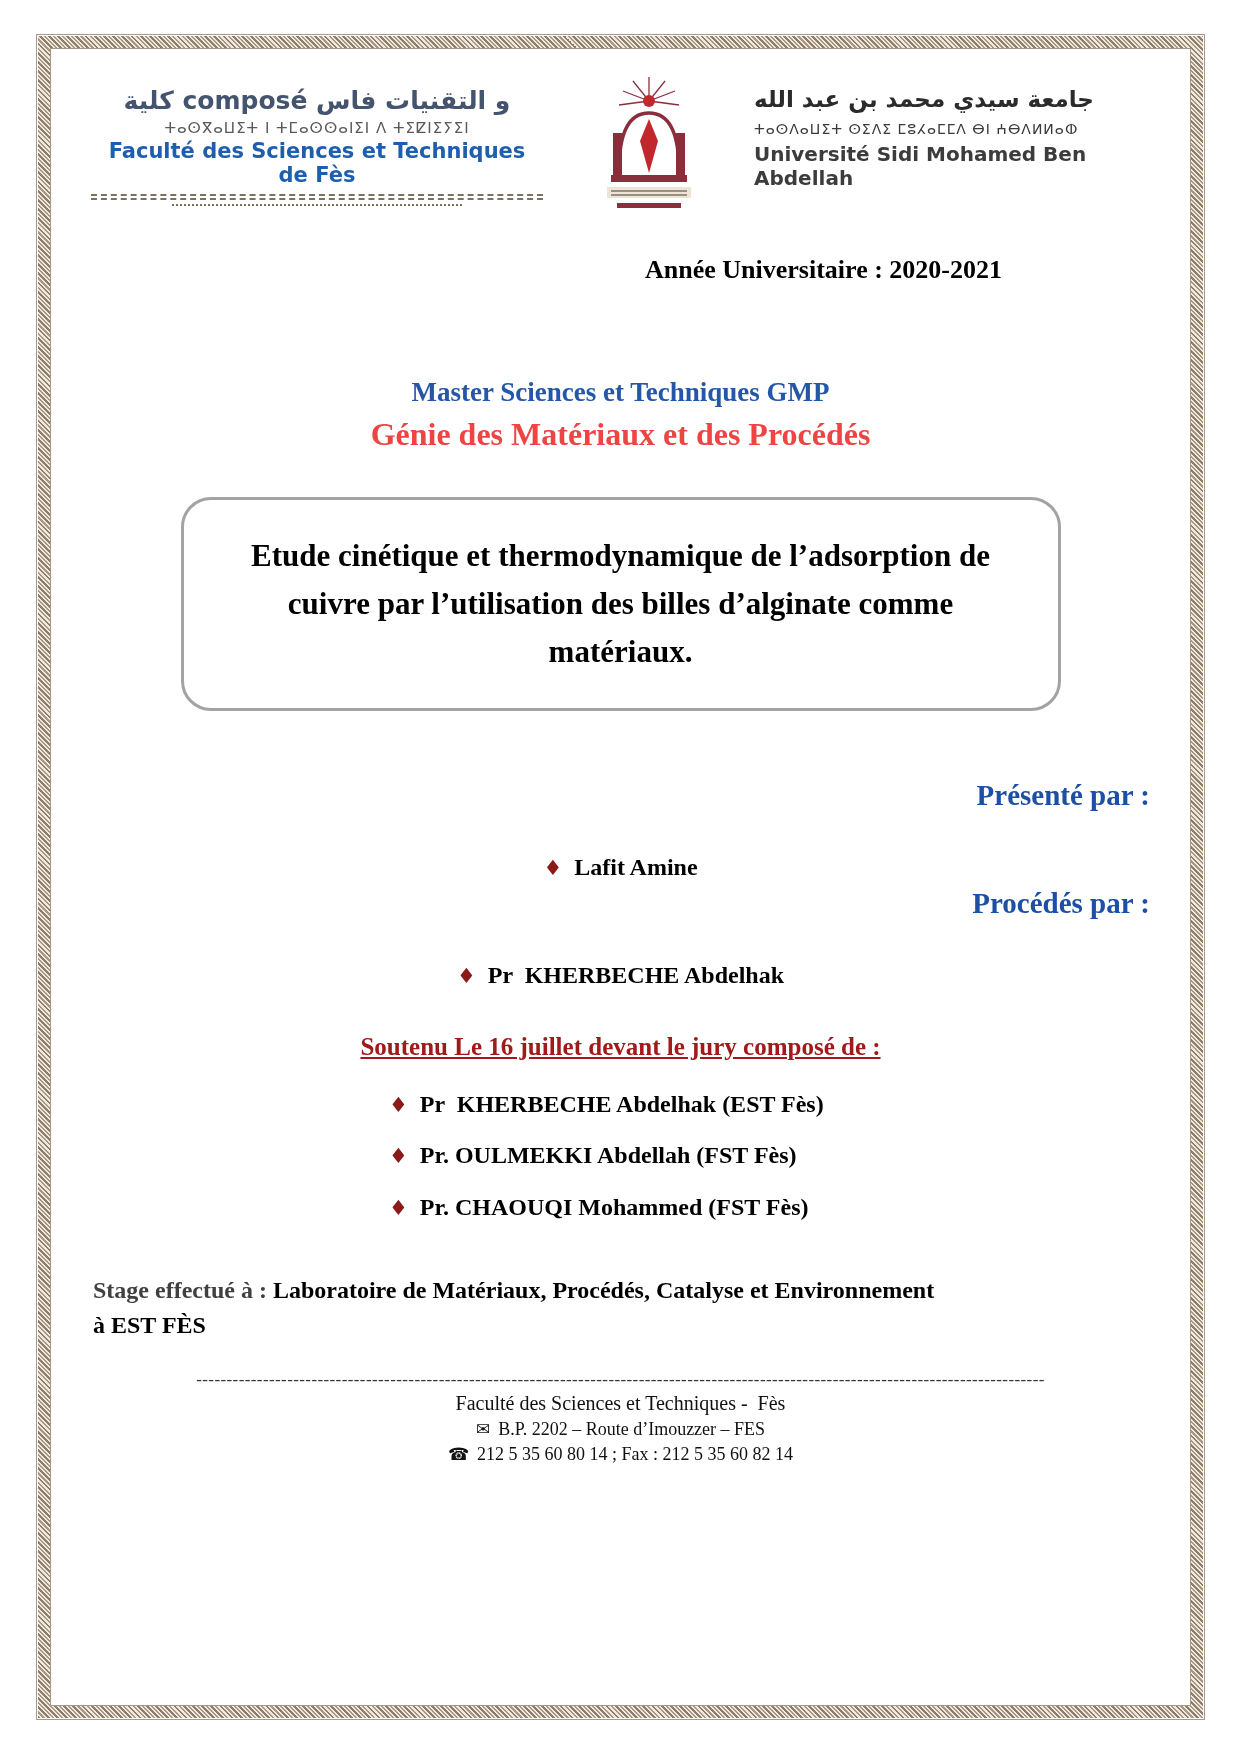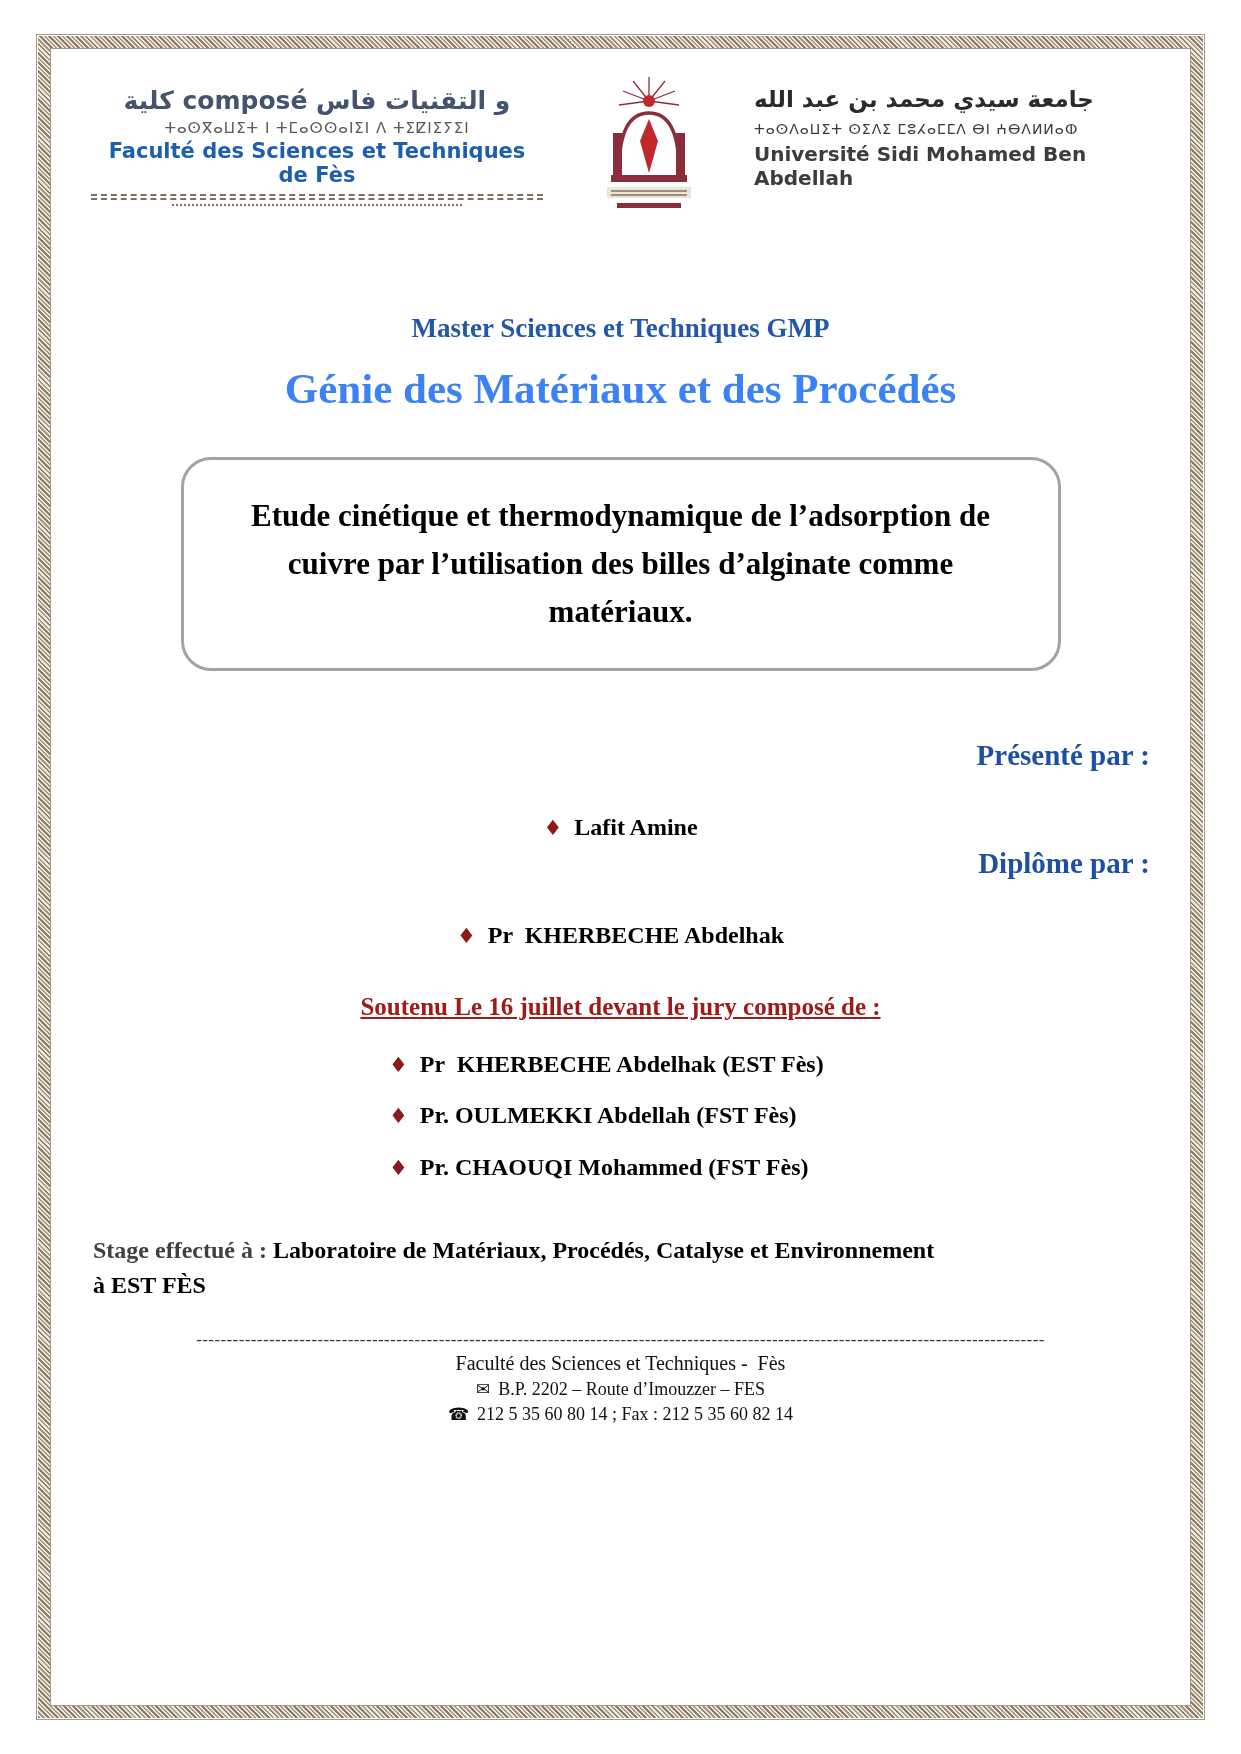--- a/index.html
+++ b/index.html
@@ -39,21 +39,21 @@
   .h-center { width: 110px; text-align: center; }
   .h-right { width: 396px; padding-top: 14px; }
   .h-right .arabic { font-family: "DejaVu Sans", sans-serif; font-size: 23px; font-weight: bold; color: #2b2b2b; line-height: 1.3; }
   .h-right .tifinagh { font-family: "DejaVu Sans", sans-serif; font-size: 14px; color: #3a3a3a; letter-spacing: 1px; margin-top: 6px; }
   .h-right .french { font-family: "DejaVu Sans", sans-serif; font-size: 20px; font-weight: bold; color: #3c3c3c; margin-top: 5px; }
 
   
   .annee { margin-top: 34px; text-align: right; padding-right: 148px; font-size: 26px; font-weight: bold; color: #000; }
   .program { margin-top: 92px; text-align: center; }
   .program .l1 { font-size: 27px; font-weight: bold; color: #2457a8; }
-  .program .l2 { font-size: 43px; font-weight: bold; color: #3b82f6; margin-top: 20px; }
+  .program .l2 { font-size: 32px; font-weight: bold; color: #ef4444; margin-top: 8px; }
   .memoir { margin-top: 48px; text-align: center; color: #d9251b; }
   .memoir .l1 { font-size: 30px; letter-spacing: 0.5px; }
   .memoir .l2 { font-size: 29px; margin-top: 10px; }
 
   .title-box {
     margin: 44px auto 0;
     width: 880px;
     border: 3px solid #a3a3a3;
     border-radius: 30px;
     padding: 32px 46px;
@@ -124,38 +124,39 @@
         </svg>
       </div>
 
       <div class="h-right">
         <div class="arabic">جامعة سيدي محمد بن عبد الله</div>
         <div class="tifinagh">ⵜⴰⵙⴷⴰⵡⵉⵜ ⵙⵉⴷⵉ ⵎⵓⵃⴰⵎⵎⴷ ⴱⵏ ⵄⴱⴷⵍⵍⴰⵀ</div>
         <div class="french">Université Sidi Mohamed Ben Abdellah</div>
       </div>
     </div>
 
+    <div class="annee">Année Universitaire : 2020-2021</div>
 
     <div class="program">
       <div class="l1">Master Sciences et Techniques GMP</div>
       <div class="l2">Génie des Matériaux et des Procédés</div>
     </div>
 
 
     <div class="title-box">
       <span>Etude cinétique et thermodynamique de l’adsorption de cuivre par l’utilisation des billes d’alginate comme matériaux.</span>
     </div>
 
     <div class="label-blue">Présenté par :</div>
 
     <div class="person-line">
       <span class="diamond">♦</span><span>Lafit Amine</span>
     </div>
 
-    <div class="label-blue tight">Diplôme par :</div>
+    <div class="label-blue tight">Procédés par :</div>
 
     <div class="person-line">
       <span class="diamond">♦</span><span class="keep-space">Pr  KHERBECHE Abdelhak</span>
     </div>
 
     <div class="jury-heading">Soutenu Le 16 juillet devant le jury composé de :</div>
 
     <div class="jury-list">
       <div class="jury-item">
         <span class="diamond">♦</span><span class="keep-space">Pr  KHERBECHE Abdelhak (EST Fès)</span>

